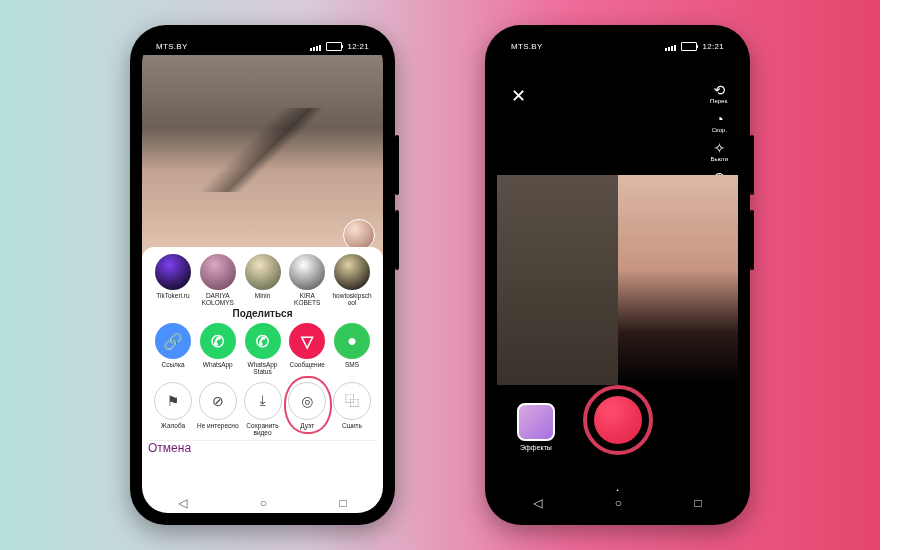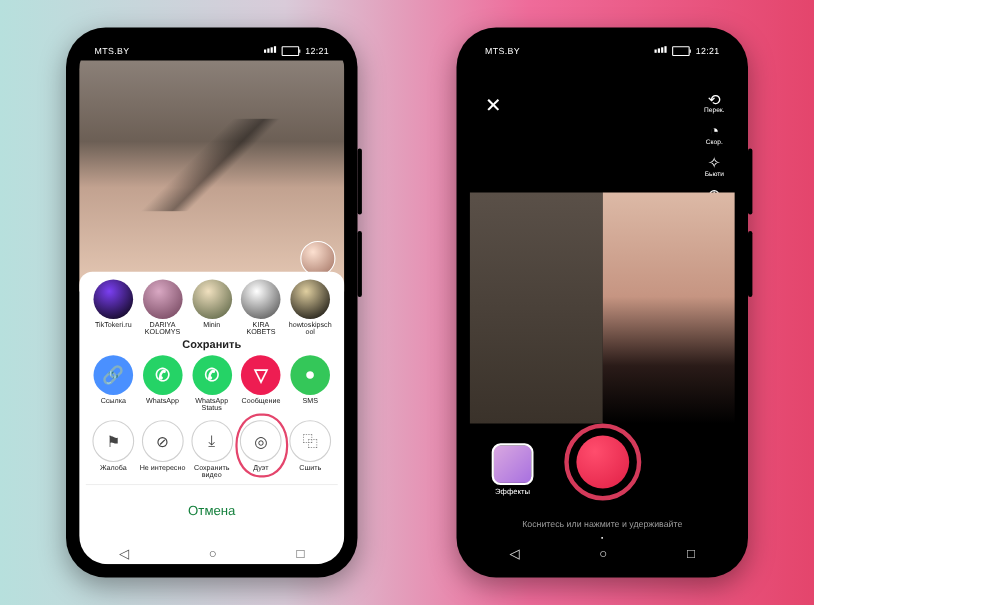--- a/index.html
+++ b/index.html
@@ -1,23 +1,23 @@
 <!DOCTYPE html>
 <html><head>
 <meta charset="utf-8">
 <style>
 html,body{margin:0;padding:0;width:900px;height:550px;overflow:hidden;font-family:-apple-system,Helvetica,Arial,sans-serif}
-.bg{width:740px;height:550px;background:linear-gradient(90deg,#b7e0dd 0%,#d9cbd9 35%,#ef6b9a 65%,#e4456c 100%);display:flex;align-items:center;justify-content:center;gap:90px}
+.bg{width:880px;height:550px;background:linear-gradient(90deg,#b7e0dd 0%,#d9cbd9 35%,#ef6b9a 65%,#e4456c 100%);display:flex;align-items:center;justify-content:center;gap:90px}
 .phone{width:265px;height:500px;background:#000;border-radius:36px;position:relative;box-shadow:0 8px 24px rgba(0,0,0,.35)}
 .phone::before,.phone::after{content:"";position:absolute;background:#000;border-radius:3px}
 .phone::before{right:-4px;top:110px;width:4px;height:60px}
 .phone::after{right:-4px;top:185px;width:4px;height:60px}
 .screen{position:absolute;top:12px;left:12px;right:12px;bottom:12px;border-radius:26px;overflow:hidden;background:#000}
 .statusbar{height:18px;display:flex;align-items:center;justify-content:space-between;padding:0 14px;color:#fff;font-size:8px;letter-spacing:.3px}
-.statusbar .right{display:flex;gap:5px;align-items:flex-start}
+.statusbar .right{display:flex;gap:5px;align-items:flex-end}
 .sig{display:inline-flex;align-items:flex-end;gap:1px}
 .sig i{width:2px;background:#fff;display:inline-block}
 .sig i:nth-child(1){height:3px}.sig i:nth-child(2){height:4px}.sig i:nth-child(3){height:5px}.sig i:nth-child(4){height:6px}
 .batt{width:14px;height:7px;border:1px solid #fff;border-radius:1px;position:relative}
 .batt::after{content:"";position:absolute;right:-2px;top:2px;width:1px;height:3px;background:#fff}
 
 .p1-video{position:absolute;top:18px;left:0;right:0;height:210px;background:linear-gradient(180deg,#8b8078 0%,#6c5f55 35%,#c2a290 55%,#e6c9b5 100%);}
 .p1-video::after{content:"";position:absolute;top:25%;left:10%;right:5%;height:40%;background:linear-gradient(135deg,transparent 40%,rgba(0,0,0,.4) 50%,transparent 55%)}
 .tabs{position:absolute;top:22px;left:0;right:0;text-align:center;font-size:12px;color:#fff}
 .tabs span{margin:0 6px;opacity:.7}
@@ -36,21 +36,21 @@
 .avatar.a4{background:radial-gradient(circle at 40% 30%,#fff,#444)}
 .avatar.a5{background:radial-gradient(circle at 40% 30%,#e0cfa0,#000)}
 .srow .ico{font-weight:600}
 .c-link{background:#4a90ff}
 .c-wa{background:#25d366}
 .c-msg{background:#ee1d52}
 .c-sms{background:#34c759}
 .gray .ico{background:#fff;border:1px solid #d0d0d0;color:#444;font-size:14px}
 .highlight{position:relative}
 .highlight::after{content:"";position:absolute;top:-6px;left:-2px;width:44px;height:54px;border:2px solid #e4456c;border-radius:22px/28px;pointer-events:none}
-.cancel{text-align:center;font-size:12px;padding:16px 0;color:#15803d;border-top:1px solid #eee;margin-top:4px}
+.cancel{text-align:left;font-size:12px;padding:0 0;color:#701a75;border-top:1px solid #eee;margin-top:4px}
 .sidebubble{position:absolute;right:8px;top:182px;width:30px;height:30px;border-radius:50%;background:radial-gradient(circle at 35% 30%,#fce0d0,#a07060);border:1px solid #fff}
 
 .p2-video{position:absolute;top:18px;left:0;right:0;bottom:0;background:#000}
 .closeX{position:absolute;top:30px;left:14px;color:#fff;font-size:18px;font-weight:300}
 .tools{position:absolute;top:28px;right:4px;color:#fff;text-align:center}
 .tool{margin-bottom:8px}
 .tool .ti{font-size:14px;line-height:1}
 .tool .tl{font-size:6px;margin-top:1px}
 .duet{position:absolute;top:120px;left:0;right:0;height:210px;display:flex}
 .duet-left{flex:1;background:linear-gradient(180deg,#5a5048,#3a322a)}
@@ -107,21 +107,21 @@
             <div class="cell">
               <div class="ico avatar a4"></div>
               <div class="lbl">KIRA KOBETS</div>
             </div>
             <div class="cell">
               <div class="ico avatar a5"></div>
               <div class="lbl">howtoskipschool</div>
             </div>
           </div>
 
-        <div class="sect">Сохранить</div>
+        <div class="sect">Поделиться</div>
         <div class="row srow" id="share-row">
             <div class="cell">
               <div class="ico c-link">🔗</div>
               <div class="lbl">Ссылка</div>
             </div>
             <div class="cell">
               <div class="ico c-wa">✆</div>
               <div class="lbl">WhatsApp</div>
             </div>
             <div class="cell">
@@ -229,21 +229,20 @@
         </div>
         <div class="efx">
           <div class="sq"></div>
           <div class="el">Эффекты</div>
         </div>
         <div class="rec">
           <div class="ring">
               <div class="dot"></div>
             </div>
         </div>
-        <div class="hint">Коснитесь или нажмите и удерживайте</div>
         <div class="pager">•</div>
       </div>
       <div class="navbar">
         <span>◁</span>
         <span>○</span>
         <span>□</span>
       </div>
     </div>
   </div>
 

